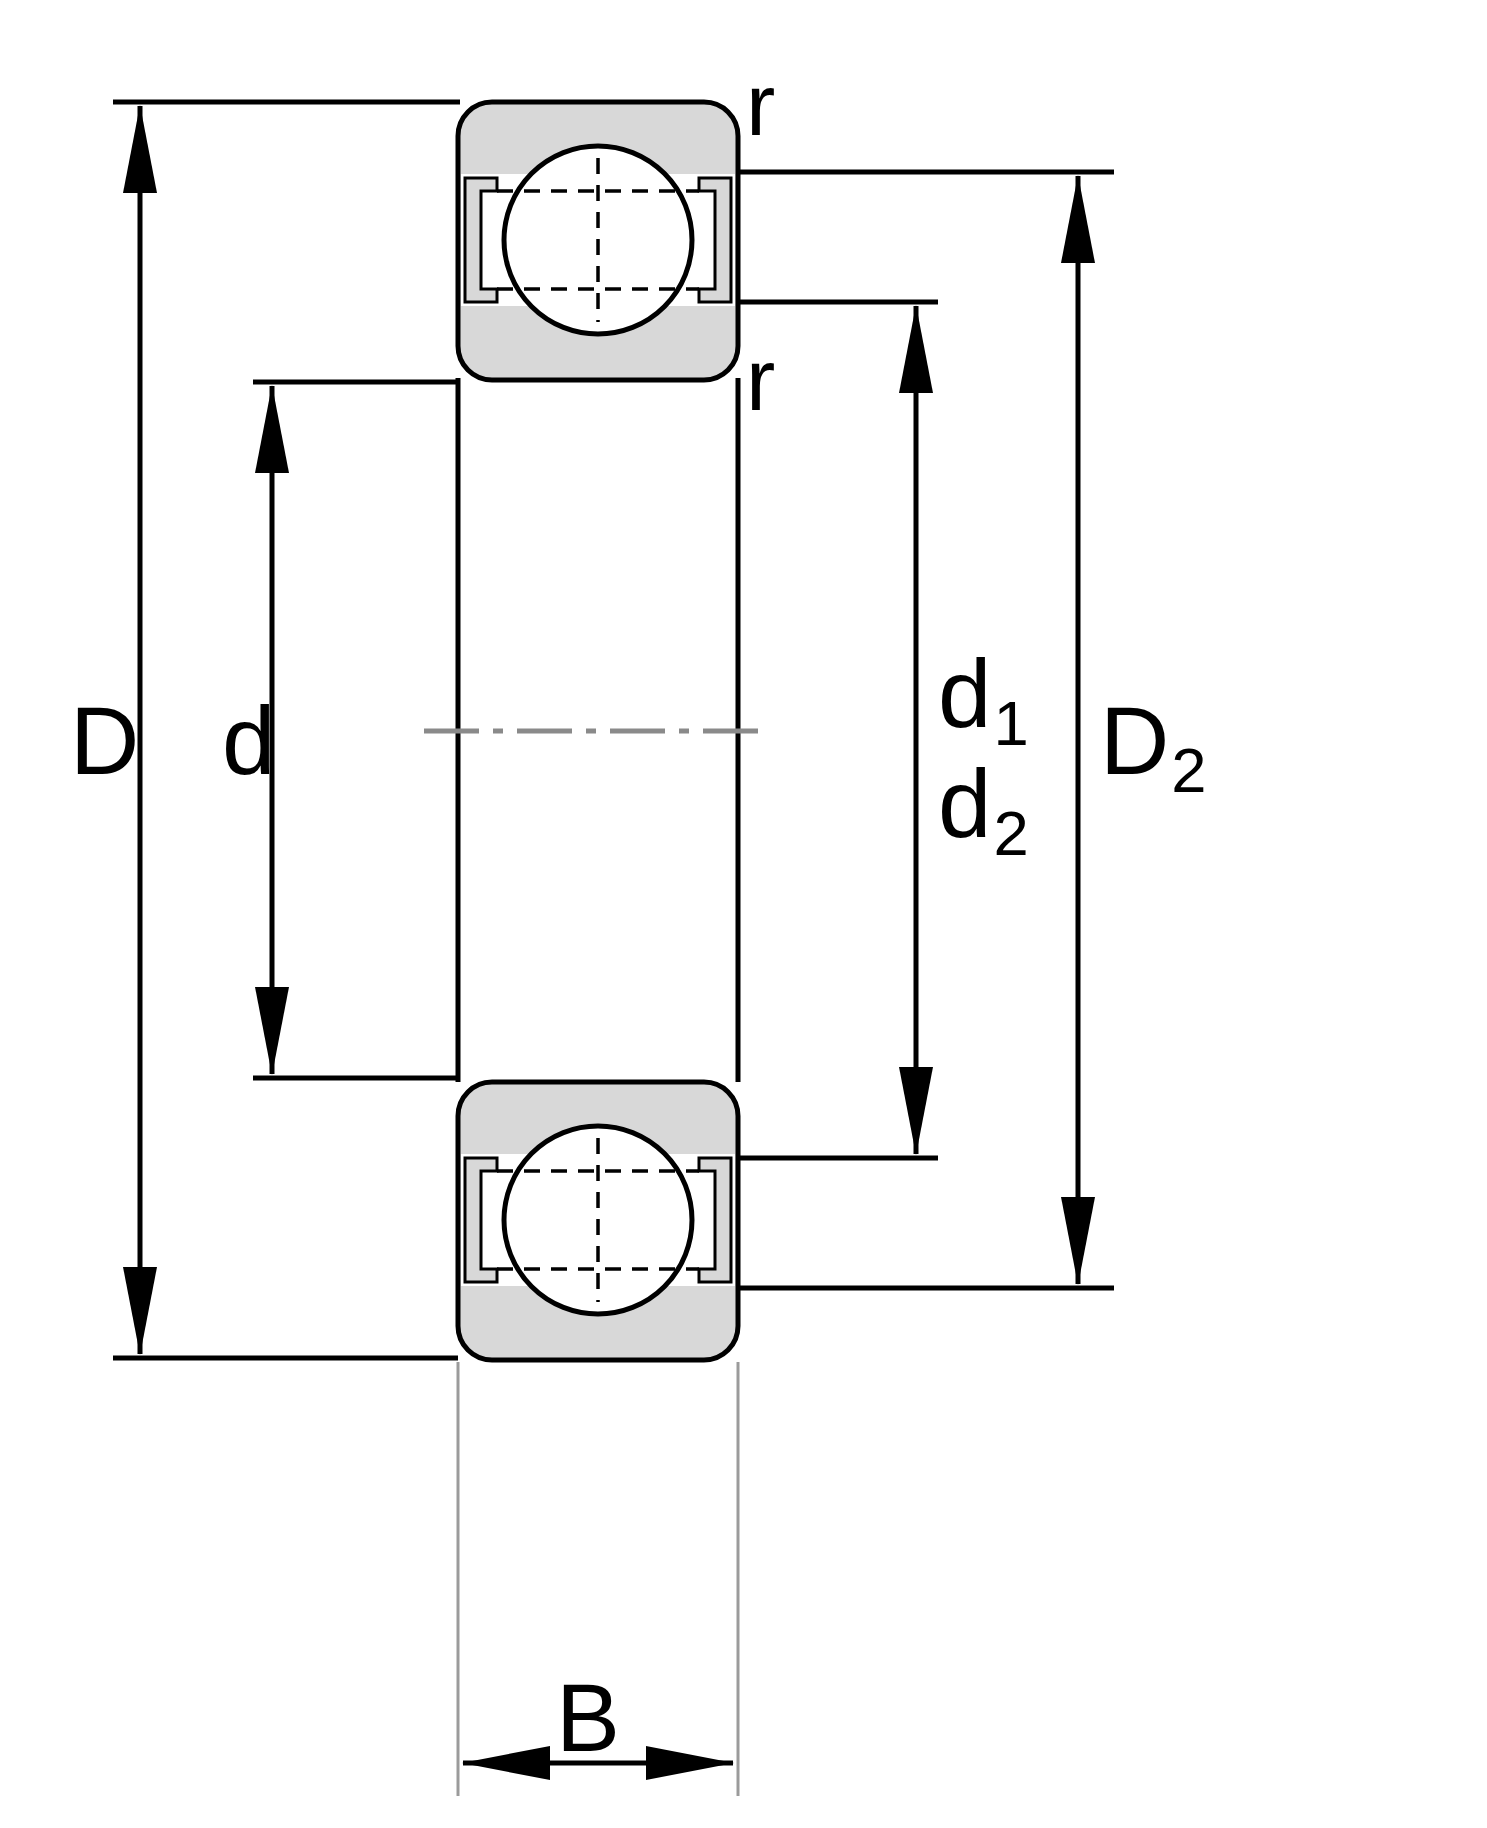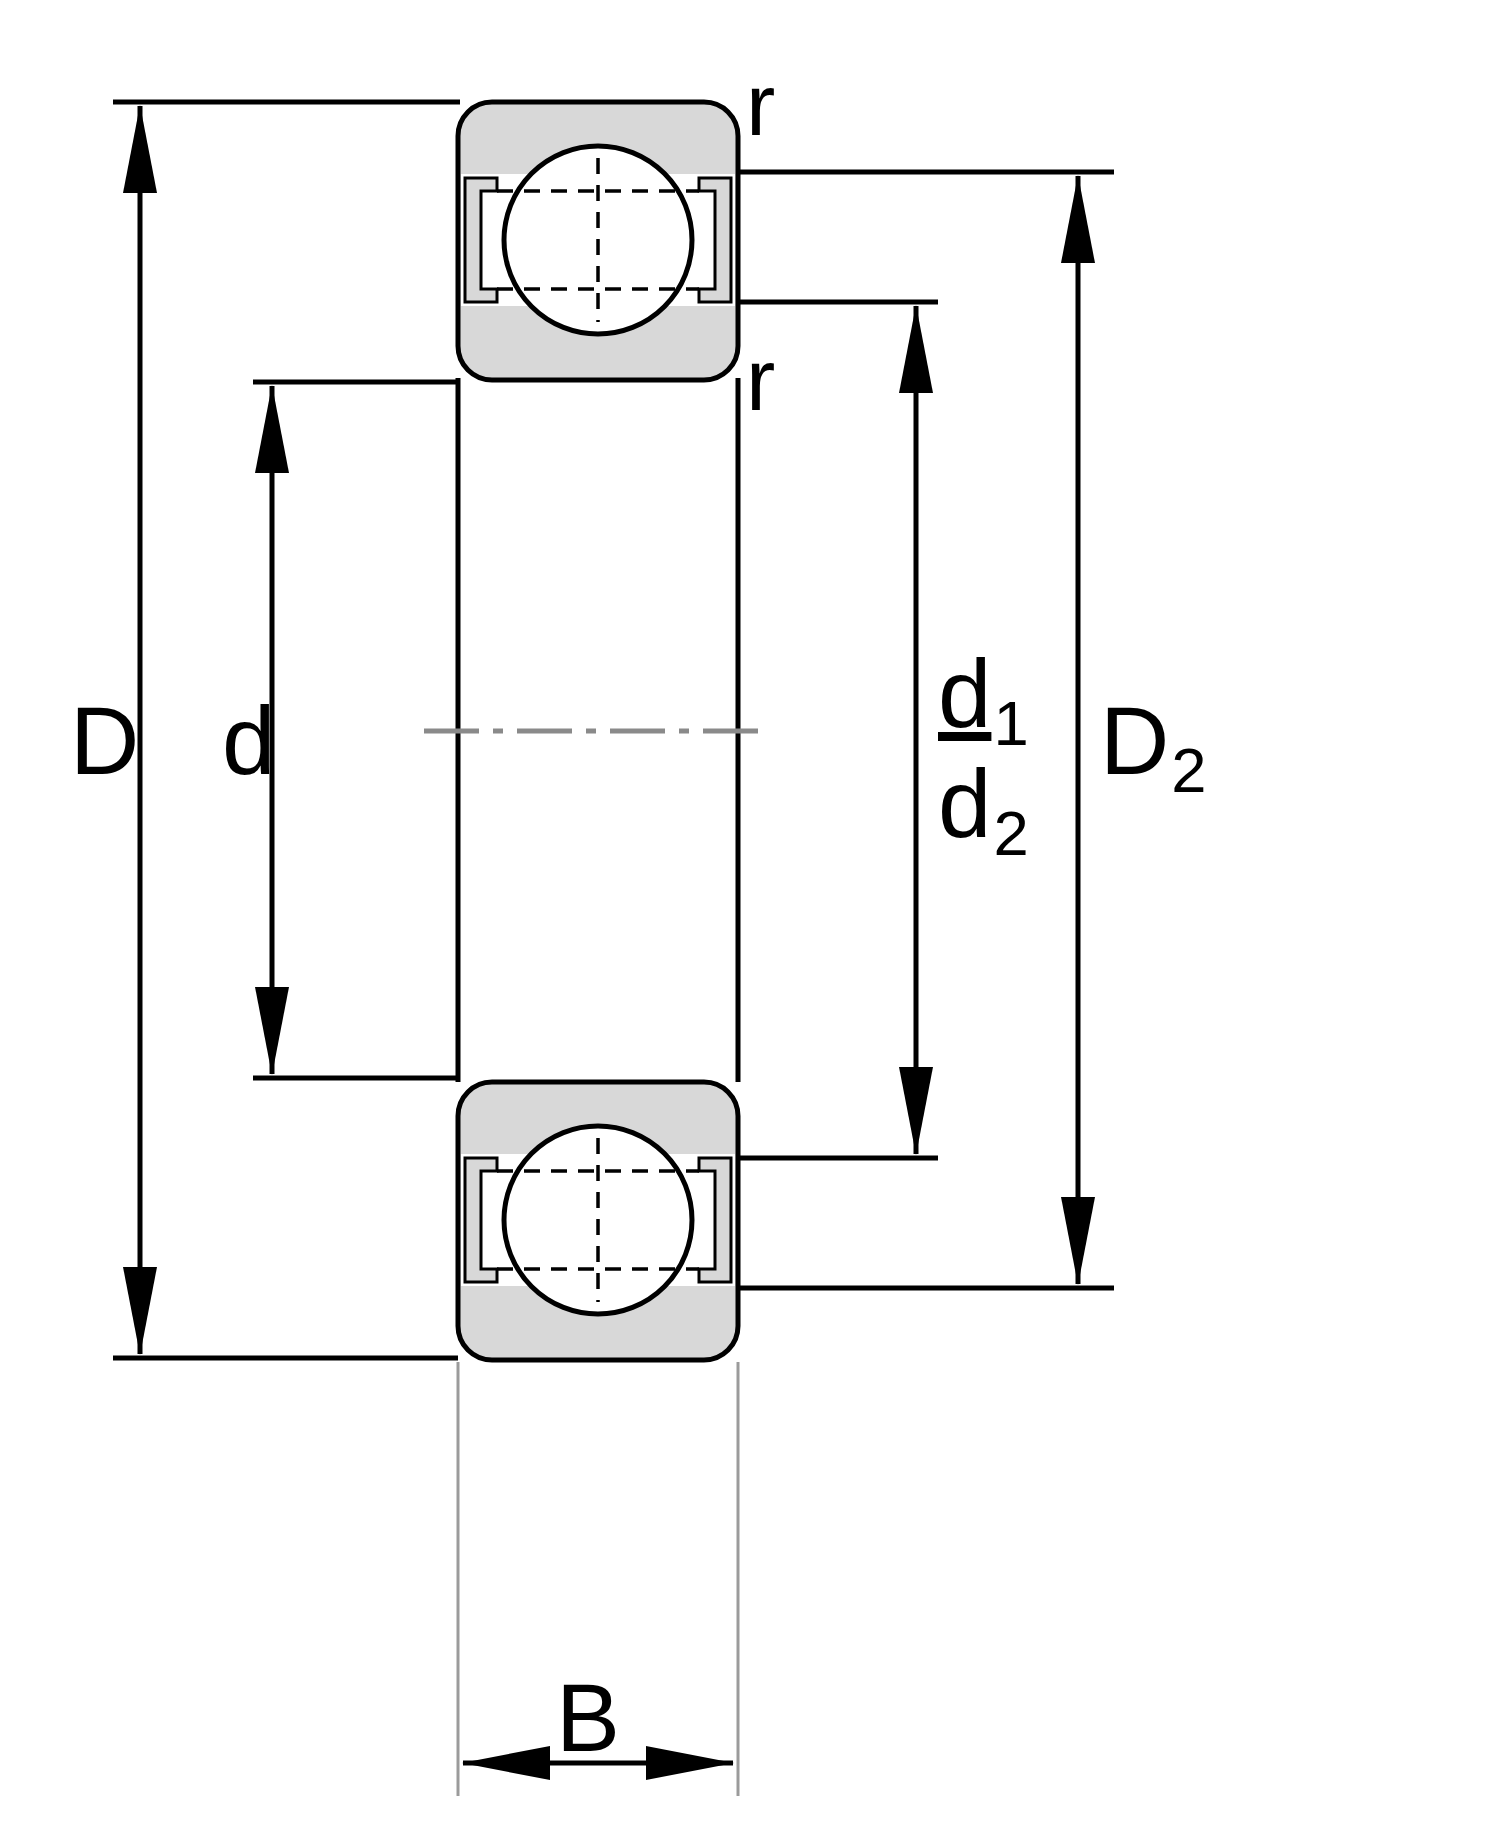--- a/index.html
+++ b/index.html
@@ -81,21 +81,21 @@
   </svg>
 
   <div class="lbl" style="left:70px;top:693px;">
     <span>D</span>
   </div>
 
   <div class="lbl" style="left:222px;top:693px;">
     <span>d</span>
   </div>
 
-  <div class="lbl" style="left:938px;top:646px;text-decoration:underline;">
+  <div class="lbl" style="left:938px;top:646px;">
     <span>d</span><span class="sub">1</span>
   </div>
 
   <div class="lbl" style="left:938px;top:756px;">
     <span>d</span><span class="sub">2</span>
   </div>
 
   <div class="lbl" style="left:1100px;top:693px;">
     <span>D</span><span class="sub">2</span>
   </div>

